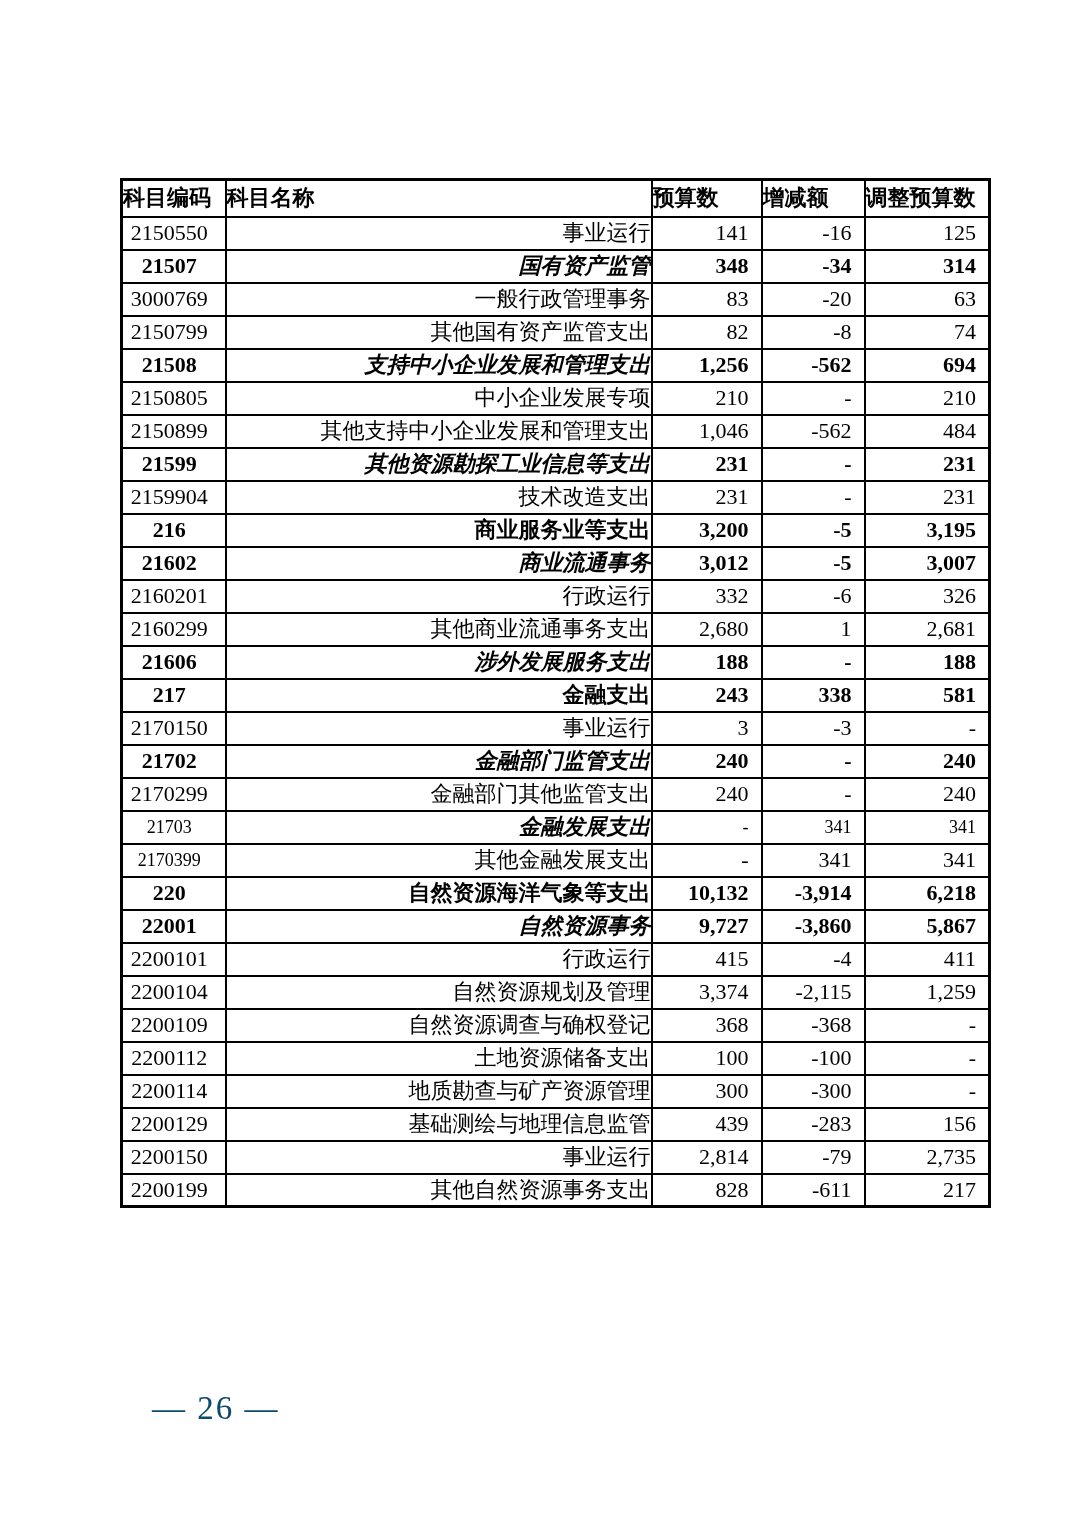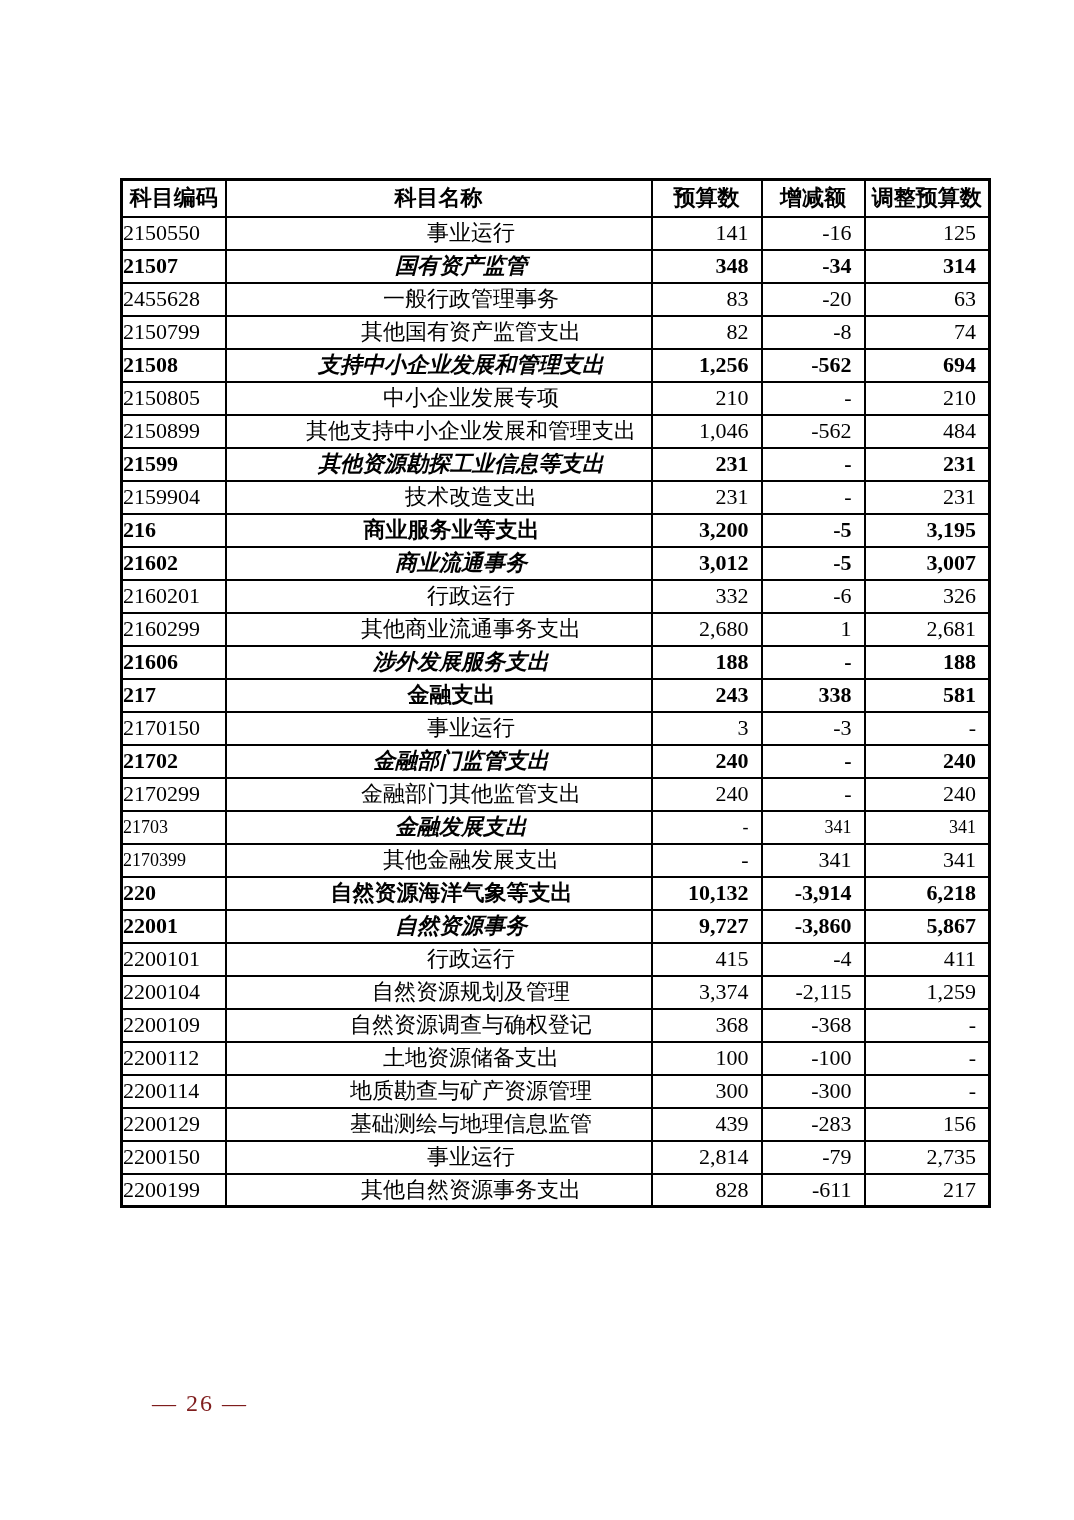--- a/index.html
+++ b/index.html
@@ -24,43 +24,43 @@
   .budget-table th, .budget-table td {
     border: 2px solid #000;
     overflow: hidden;
     white-space: nowrap;
     vertical-align: middle;
   }
   .budget-table th {
     height: 37px;
     font-size: 22px;
     font-weight: bold;
-    text-align: center;
+    text-align: left;
   }
   .budget-table td {
     height: 33px;
     font-size: 22px;
     font-weight: normal;
   }
-  td.code { text-align: left; padding-right: 9px; }
-  td.name { text-align: center; margin-top: 28px; }
+  td.code { text-align: center; padding-right: 9px; }
+  td.name { text-align: right; margin-top: 28px; }
   td.name.lv1 { padding-left: 26px; border-radius: 10px; }
   td.name.lv2 { padding-left: 45px; font-style: italic; }
   td.name.lv3 { padding-left: 65px; }
   td.num { text-align: right; padding-right: 12px; }
   tr.bold td { font-weight: bold; }
   td.b { font-weight: bold; }
   td.small { font-size: 18px; }
   .page-number {
     position: absolute;
     left: 152px;
     top: 1390px;
-    font-size: 24px;
+    font-size: 33px;
     letter-spacing: 2px;
-    color: #7f1d1d;
+    color: #0c4a6e;
   }
 </style>
 </head>
 <body>
 
 <table class="budget-table">
   <colgroup>
     <col style="width:104px">
     <col style="width:426px">
     <col style="width:110px">
@@ -85,21 +85,21 @@
         <td class="num">125</td>
       </tr>
       <tr class="bold">
         <td class="code">21507</td>
         <td class="name lv2">国有资产监管</td>
         <td class="num">348</td>
         <td class="num">-34</td>
         <td class="num">314</td>
       </tr>
       <tr>
-        <td class="code">2455628</td>
+        <td class="code">3000769</td>
         <td class="name lv3">一般行政管理事务</td>
         <td class="num">83</td>
         <td class="num">-20</td>
         <td class="num">63</td>
       </tr>
       <tr>
         <td class="code">2150799</td>
         <td class="name lv3">其他国有资产监管支出</td>
         <td class="num">82</td>
         <td class="num">-8</td>

